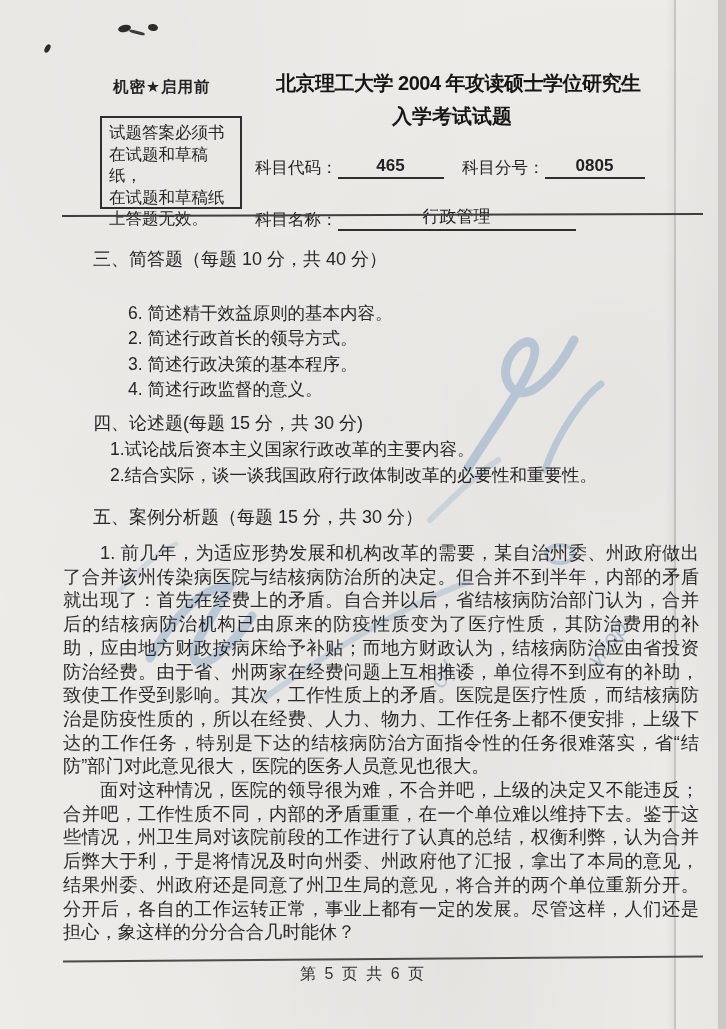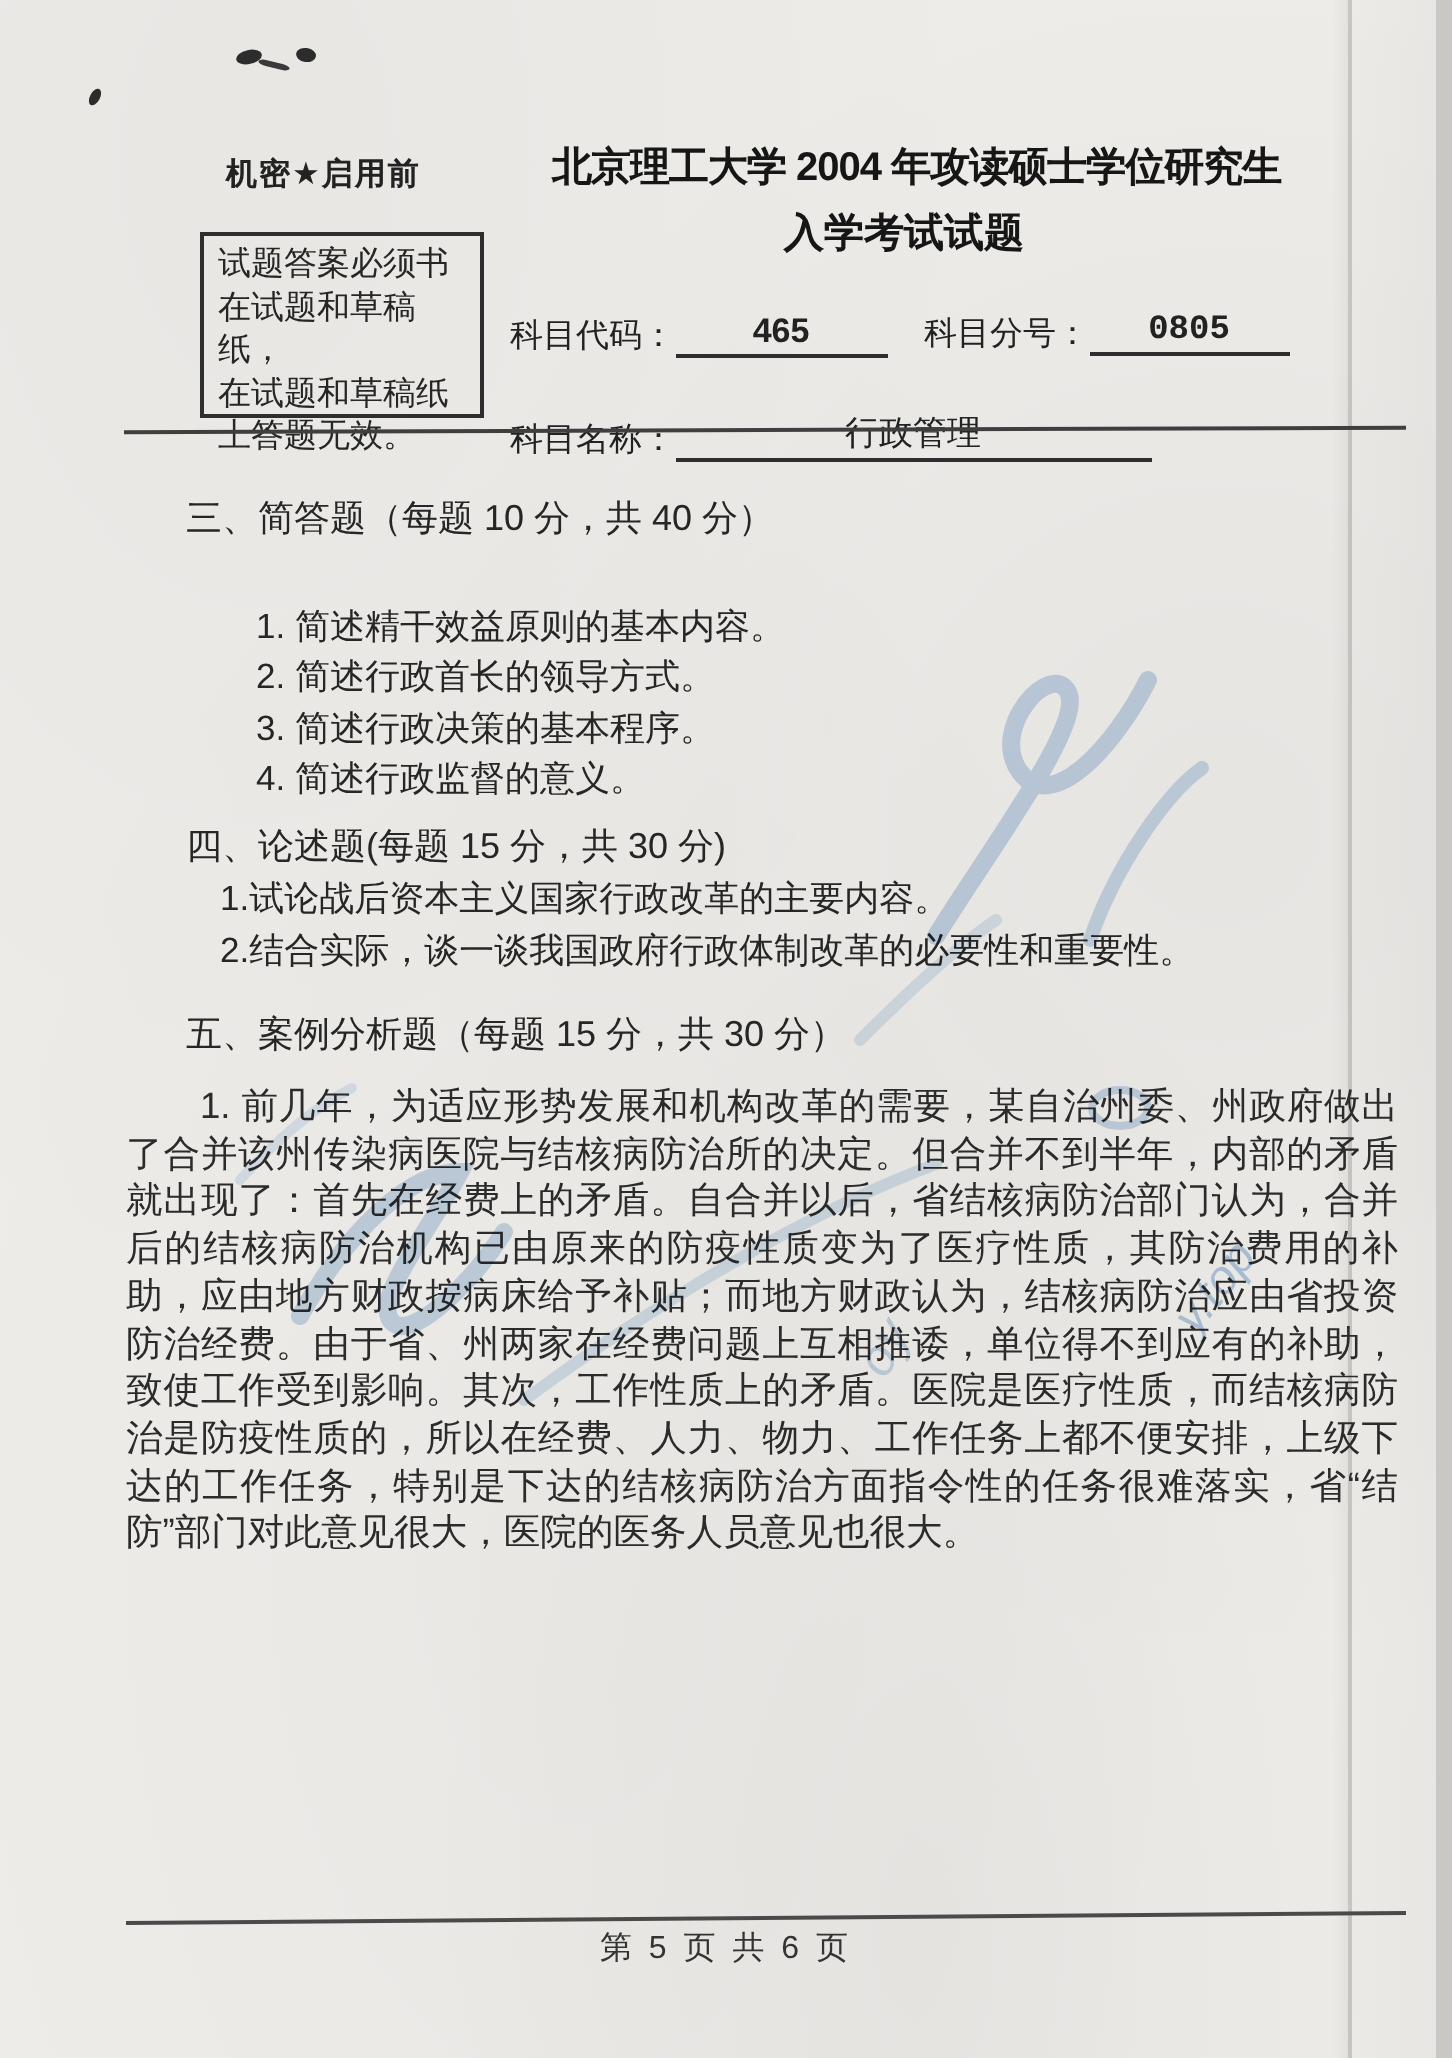--- a/index.html
+++ b/index.html
@@ -30,21 +30,21 @@
   .title1{position:absolute;left:257px;top:70px;width:400px;font-size:20px;font-weight:700;letter-spacing:-0.5px;color:#161616;margin-left:19px;}
   .title2{position:absolute;left:252px;top:103px;width:400px;text-align:center;font-size:20px;font-weight:700;color:#161616;}
   .notice{position:absolute;left:100px;top:116px;width:142px;height:93px;border:2px solid #2e2e2e;
           padding:4px 0 0 7px;box-sizing:border-box;font-size:16.5px;line-height:21.5px;color:#262626;}
   .fieldrow{position:absolute;font-size:16.5px;color:#222;}
   .lbl{font-weight:500;}
   .uline{display:inline-block;border-bottom:2px solid #2e2e2e;text-align:center;font-weight:700;font-size:17px;vertical-align:bottom;padding-bottom:1px;}
   .f-code{left:255px;top:156px;}
   .f-code .uline{width:106px;}
   .f-no{left:462px;top:156px;}
-  .f-no .uline{width:100px;font-family:Liberation Mono, monospace;}
+  .f-no .uline{width:100px;}
   .f-name{left:255px;top:205px;}
   .f-name .uline{width:238px;font-weight:500;}
   .hrule{position:absolute;left:62px;top:214px;width:641px;height:2px;background:#3f3f3f;transform:rotate(-0.2deg);}
 
   
   .s-head{position:absolute;font-size:18px;color:#262626;}
   .s3-head{left:93px;top:247px;}
   .s4-head{left:93px;top:411px;}
   .s5-head{left:93px;top:505px;}
   ul.qlist{list-style:none;margin:0;padding:0;position:absolute;font-size:17.5px;color:#262626;}
@@ -92,35 +92,36 @@
       <span class="lbl">科目分号：</span><span class="uline">0805</span>
     </div>
     <div class="fieldrow f-name">
       <span class="lbl">科目名称：</span><span class="uline">行政管理</span>
     </div>
 
     <div class="hrule"></div>
 
     <div class="s-head s3-head">三、简答题（每题 10 分，共 40 分）</div>
     <ul class="qlist s3-items">
-      <li>1. 简述精干效益原则的基本内容。</li>
+      <li>6. 简述精干效益原则的基本内容。</li>
       <li>2. 简述行政首长的领导方式。</li>
       <li>3. 简述行政决策的基本程序。</li>
       <li>4. 简述行政监督的意义。</li>
     </ul>
 
     <div class="s-head s4-head">四、论述题(每题 15 分，共 30 分)</div>
     <ul class="qlist s4-items">
       <li>1.试论战后资本主义国家行政改革的主要内容。</li>
       <li>2.结合实际，谈一谈我国政府行政体制改革的必要性和重要性。</li>
     </ul>
 
     <div class="s-head s5-head">五、案例分析题（每题 15 分，共 30 分）</div>
     <div class="case">
       <p>1. 前几年，为适应形势发展和机构改革的需要，某自治州委、州政府做出了合并该州传染病医院与结核病防治所的决定。但合并不到半年，内部的矛盾就出现了：首先在经费上的矛盾。自合并以后，省结核病防治部门认为，合并后的结核病防治机构已由原来的防疫性质变为了医疗性质，其防治费用的补助，应由地方财政按病床给予补贴；而地方财政认为，结核病防治应由省投资防治经费。由于省、州两家在经费问题上互相推诿，单位得不到应有的补助，致使工作受到影响。其次，工作性质上的矛盾。医院是医疗性质，而结核病防治是防疫性质的，所以在经费、人力、物力、工作任务上都不便安排，上级下达的工作任务，特别是下达的结核病防治方面指令性的任务很难落实，省“结防”部门对此意见很大，医院的医务人员意见也很大。</p>
+      <p>面对这种情况，医院的领导很为难，不合并吧，上级的决定又不能违反；合并吧，工作性质不同，内部的矛盾重重，在一个单位难以维持下去。鉴于这些情况，州卫生局对该院前段的工作进行了认真的总结，权衡利弊，认为合并后弊大于利，于是将情况及时向州委、州政府他了汇报，拿出了本局的意见，结果州委、州政府还是同意了州卫生局的意见，将合并的两个单位重新分开。分开后，各自的工作运转正常，事业上都有一定的发展。尽管这样，人们还是担心，象这样的分分合合几时能休？</p>
     </div>
 
     <div class="brule"></div>
     <div class="footer">第 5 页 共 6 页</div>
   </div>
 
   <svg class="wm" width="726" height="1029" viewBox="0 0 726 1029">
     <g stroke="#7fa8d8" fill="none" stroke-linecap="round">
       <path d="M468,468 C498,420 542,362 534,346 C526,330 494,364 510,386 C526,408 558,372 574,340" stroke-width="9" opacity="0.42"></path>
       <path d="M545,470 C558,432 584,396 601,384" stroke-width="7" opacity="0.38"></path>

